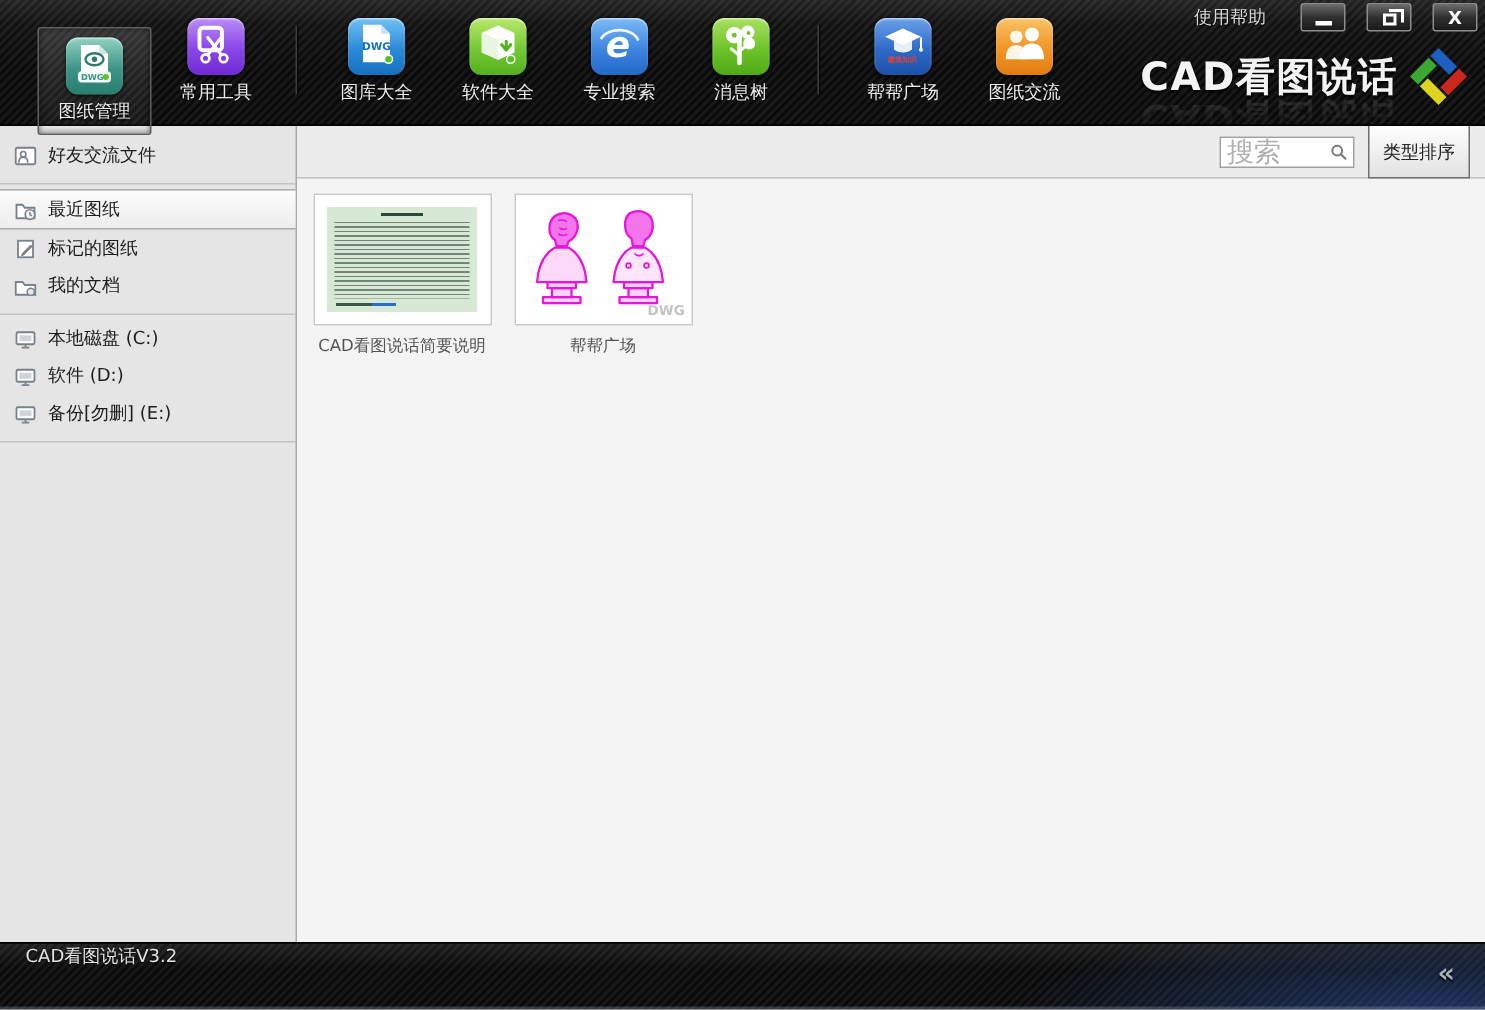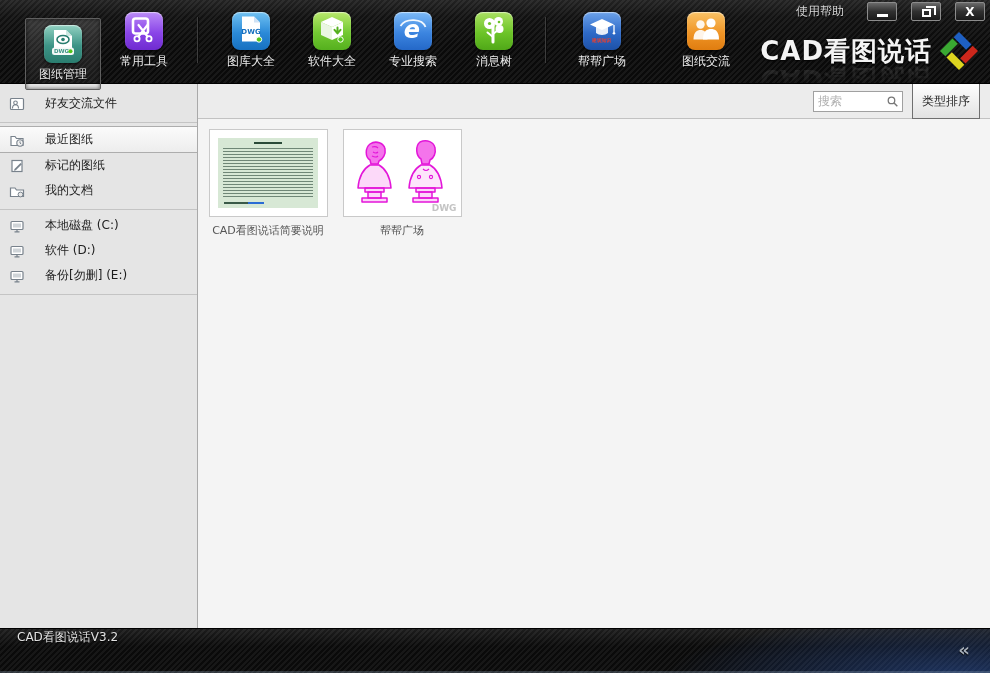--- a/index.html
+++ b/index.html
@@ -48,29 +48,29 @@
   .logo-text { font-size:26px; font-weight:bold; color:#f4f4f4; letter-spacing:1px; text-shadow:0 1px 2px #000; }
   .logo-reflection { position:absolute; left:0; top:27px; font-size:26px; font-weight:bold; color:#f4f4f4; letter-spacing:1px;
     transform:scaleY(-1); opacity:.16;
     -webkit-mask-image:linear-gradient(to top, rgba(0,0,0,.9), transparent 70%);
     mask-image:linear-gradient(to top, rgba(0,0,0,.9), transparent 70%); }
 
   
   .main { flex:1; display:flex; overflow:hidden; }
   .sidebar { width:198px; flex:none; background:#e5e5e5; border-right:1px solid #a9a9a9; padding-top:4px; }
   .side-group { border-bottom:1px solid #c4c4c4; padding:3px 0 6px; }
-  .side-item { display:flex; align-items:center; gap:20px; height:25px; padding-left:9px; font-size:12px; color:#1d1d1d; cursor:pointer; white-space:nowrap; }
+  .side-item { display:flex; align-items:center; gap:7px; height:25px; padding-left:9px; font-size:12px; color:#1d1d1d; cursor:pointer; white-space:nowrap; }
   .side-item.selected { background:linear-gradient(180deg,#fbfbfb,#ededed); border-top:1px solid #adadad; border-bottom:1px solid #adadad; height:27px; }
   .side-icon { flex:none; width:16px; height:16px; }
 
   .content { flex:1; display:flex; flex-direction:column; background:#f4f4f4; min-width:0; }
   .content-header { height:35px; flex:none; background:#ececec; border-bottom:1px solid #c2c2c2;
     display:flex; align-items:center; justify-content:flex-end; gap:9px; padding-right:10px; }
   .search-box { display:flex; align-items:center; width:90px; height:21px; background:#fff; border:1px solid #a0a0a0; padding:0 4px; }
-  .search-box input { border:none; outline:none; width:100%; font-size:12px; color:#333; font-family:inherit; background:transparent; }
+  .search-box input { border:none; outline:none; width:100%; font-size:18px; color:#333; font-family:inherit; background:transparent; }
   .search-box input::placeholder { color:#b0b0b0; }
   .sort-button { height:36px; padding:0 9px; font-size:12px; color:#222; background:linear-gradient(180deg,#fefefe,#e2e2e2); border:1px solid #6f6f6f; cursor:pointer; }
 
   .content-body { flex:1; padding:10px 0 0 9px; display:flex; gap:12px; align-items:flex-start; }
   .file-item { display:flex; flex-direction:column; align-items:center; width:122px; cursor:pointer; }
   .file-card { width:119px; height:88px; background:#fff; border:1px solid #c9c9c9; position:relative; display:flex; align-items:center; justify-content:center; }
   .file-label { margin-top:6px; font-size:11px; color:#555; white-space:nowrap; }
 
   .doc-preview { position:relative; width:100px; height:70px; background:#d7e8d5; overflow:hidden; }
   .doc-preview::before { content:''; position:absolute; left:5px; right:5px; top:10px; bottom:9px;
@@ -185,21 +185,21 @@
           <path d="M13 15 v6 c3 2.6 9 2.6 12 0 v-6" fill="#e8eef8"></path>
           <polygon points="19,7 31,12.5 19,18 7,12.5" fill="#fff"></polygon>
           <path d="M31 13 v7" stroke="#fff" stroke-width="1.3"></path>
           <circle cx="31" cy="21.2" r="1.3" fill="#fff"></circle>
           <text x="18.5" y="29.5" font-size="4.8" font-weight="bold" fill="#e84030" text-anchor="middle">建筑知识</text>
         </svg>
       </div>
       <div class="tool-label">帮帮广场</div>
     </div>
 
-    <div class="tool-item" style="left:668px">
+    <div class="tool-item" style="left:645px">
       <div class="tb-icon ic-exchange">
         <svg width="38" height="38" viewBox="0 0 38 38">
           <circle cx="13.5" cy="12.5" r="4.2" fill="#fff" opacity=".9"></circle>
           <path d="M6.5 27.5 c0 -7.5 3.5 -9.5 7 -9.5 s7 2 7 9.5 z" fill="#fff" opacity=".9"></path>
           <circle cx="24" cy="11" r="4.6" fill="#fff"></circle>
           <path d="M16 27.5 c0 -8.5 4 -10.5 8 -10.5 s8 2 8 10.5 z" fill="#fff"></path>
         </svg>
       </div>
       <div class="tool-label">图纸交流</div>
     </div>

